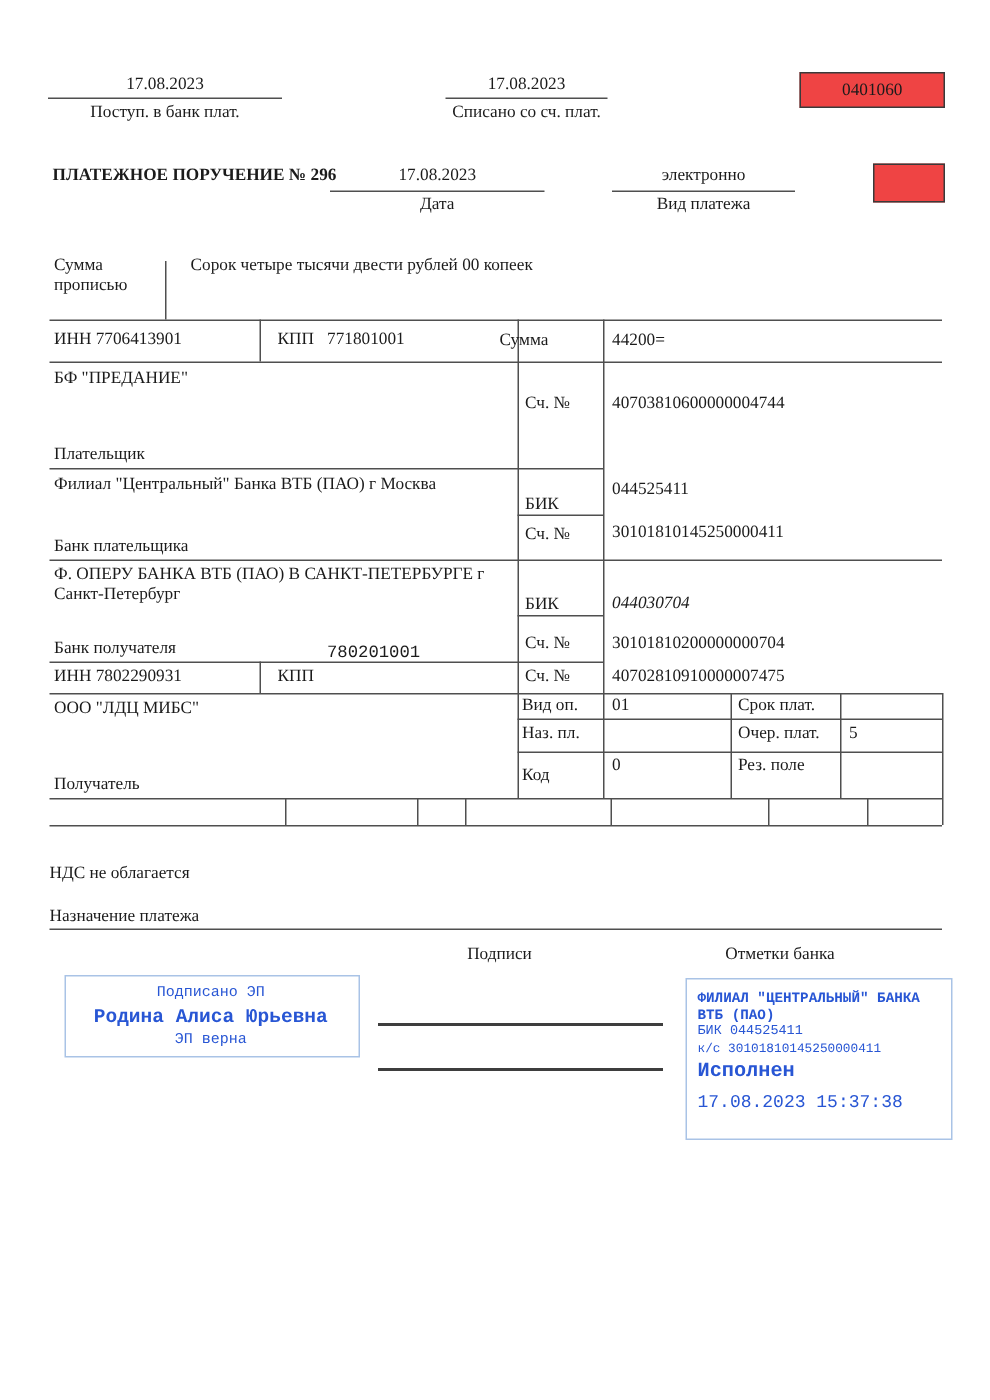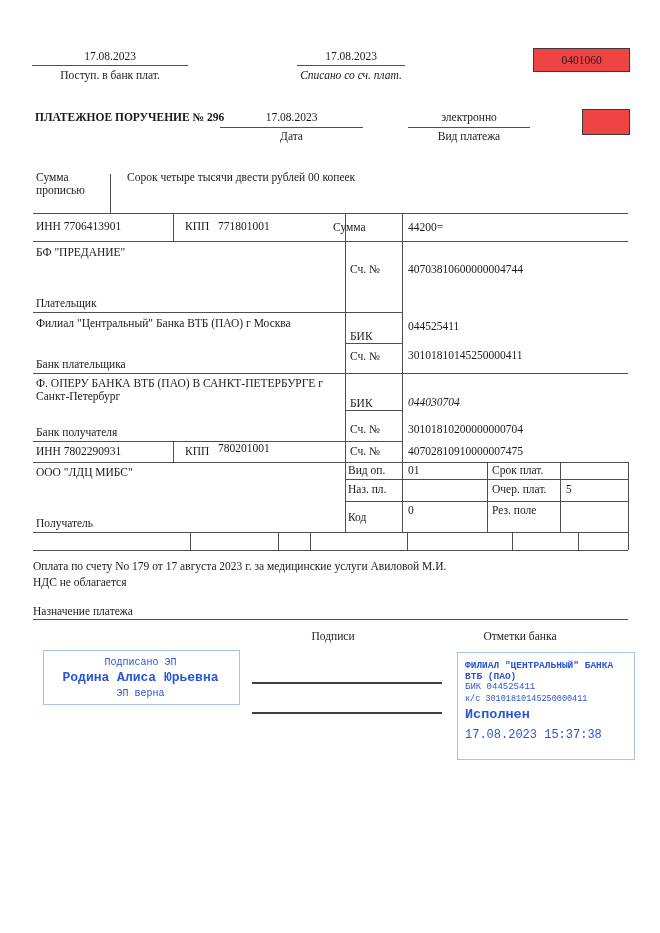--- a/index.html
+++ b/index.html
@@ -25,21 +25,21 @@
 <body>
 
 <div id="page">
 
   <span class="t c" style="left:32px;top:50px;width:156px;">17.08.2023</span>
   <i class="hl" style="left:32px;top:65px;width:156px;"></i>
   <span class="t c" style="left:32px;top:69px;width:156px;">Поступ. в банк плат.</span>
 
   <span class="t c" style="left:297px;top:50px;width:108px;">17.08.2023</span>
   <i class="hl" style="left:297px;top:65px;width:108px;"></i>
-  <span class="t c" style="left:280px;top:69px;width:142px;font-style:italic;">Списано со сч. плат.</span>
+  <span class="t c" style="left:280px;top:69px;width:142px;">Списано со сч. плат.</span>
 
   <div class="box" style="left:533px;top:48px;width:95px;height:22px;">
     <span>0401060</span>
   </div>
 
   <span class="t b" style="left:35px;top:111px;">ПЛАТЕЖНОЕ ПОРУЧЕНИЕ № 296</span>
   <span class="t c" style="left:220px;top:111px;width:143px;">17.08.2023</span>
   <i class="hl" style="left:220px;top:127px;width:143px;"></i>
   <span class="t c" style="left:220px;top:130px;width:143px;">Дата</span>
 
@@ -101,37 +101,36 @@
 
   <span class="t w" style="left:36px;top:377px;width:302px;">Ф. ОПЕРУ БАНКА ВТБ (ПАО) В САНКТ-ПЕТЕРБУРГЕ г Санкт-Петербург</span>
   <span class="t" style="left:36px;top:426px;">Банк получателя</span>
   <span class="t" style="left:350px;top:397px;">БИК</span>
   <span class="t" style="left:408px;top:396px;font-style:italic;">044030704</span>
   <span class="t" style="left:350px;top:423px;">Сч. №</span>
   <span class="t" style="left:408px;top:423px;">30101810200000000704</span>
 
   <span class="t" style="left:36px;top:445px;">ИНН 7802290931</span>
   <span class="t" style="left:185px;top:445px;">КПП</span>
-  <span class="t" style="left:218px;top:442px;">780201001</span>
+  <span class="t" style="left:218px;top:429px;font-family:Liberation Mono, monospace;">780201001</span>
   <span class="t" style="left:350px;top:445px;">Сч. №</span>
   <span class="t" style="left:408px;top:445px;">40702810910000007475</span>
   <span class="t" style="left:36px;top:466px;">ООО "ЛДЦ МИБС"</span>
   <span class="t" style="left:36px;top:517px;">Получатель</span>
 
   <span class="t" style="left:348px;top:464px;">Вид оп.</span>
   <span class="t" style="left:408px;top:464px;">01</span>
   <span class="t" style="left:492px;top:464px;text-align:center;">Срок плат.</span>
   <span class="t" style="left:348px;top:483px;">Наз. пл.</span>
   <span class="t" style="left:492px;top:483px;">Очер. плат.</span>
   <span class="t" style="left:566px;top:483px;">5</span>
   <span class="t" style="left:348px;top:511px;">Код</span>
   <span class="t" style="left:408px;top:504px;">0</span>
   <span class="t" style="left:492px;top:504px;">Рез. поле</span>
 
-  <span class="t" style="left:33px;top:560px;">Оплата по счету No 179 от 17 августа 2023 г. за медицинские услуги Авиловой М.И.</span>
   <span class="t" style="left:33px;top:576px;">НДС не облагается</span>
   <span class="t" style="left:33px;top:605px;">Назначение платежа</span>
   <i class="hl" style="left:33px;top:619px;width:595px;"></i>
 
   <span class="t c" style="left:253px;top:630px;width:160px;">Подписи</span>
   <span class="t c" style="left:440px;top:630px;width:160px;">Отметки банка</span>
 
   <div class="stampbox" style="left:43px;top:650px;width:195px;height:53px;"></div>
   <span class="bt c" style="left:43px;top:657px;width:195px;font-size:10px;text-align:center;">Подписано ЭП</span>
   <span class="bt c b" style="left:43px;top:670px;width:195px;font-size:13px;text-align:center;">Родина Алиса Юрьевна</span>

